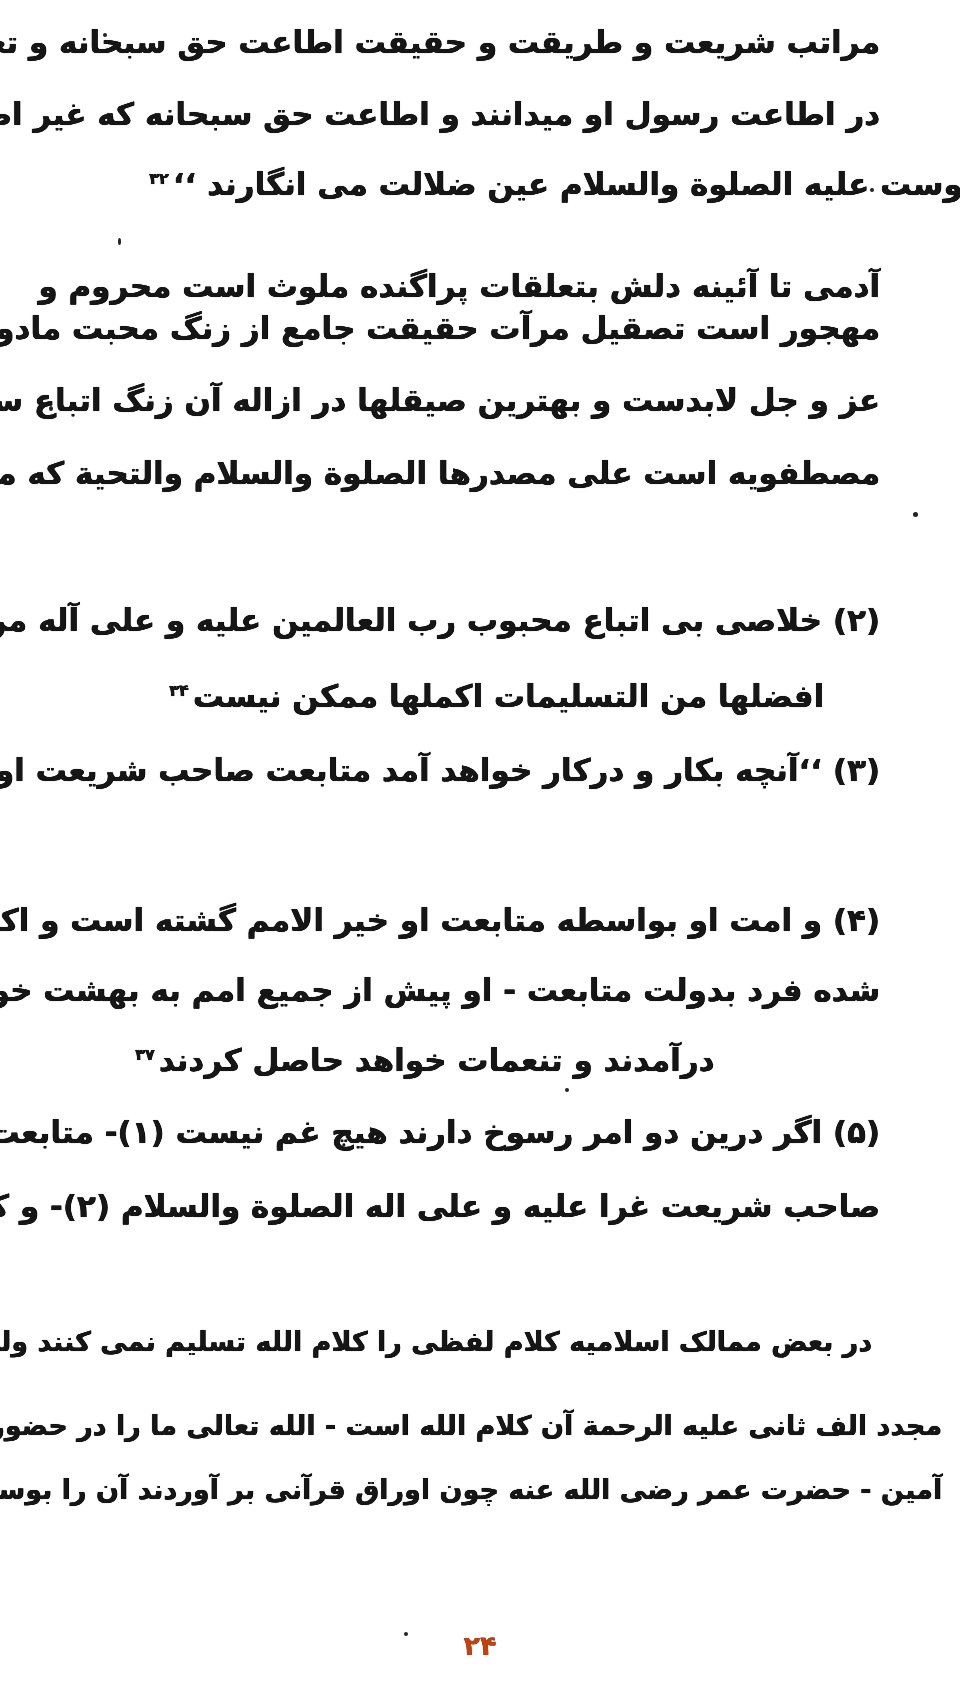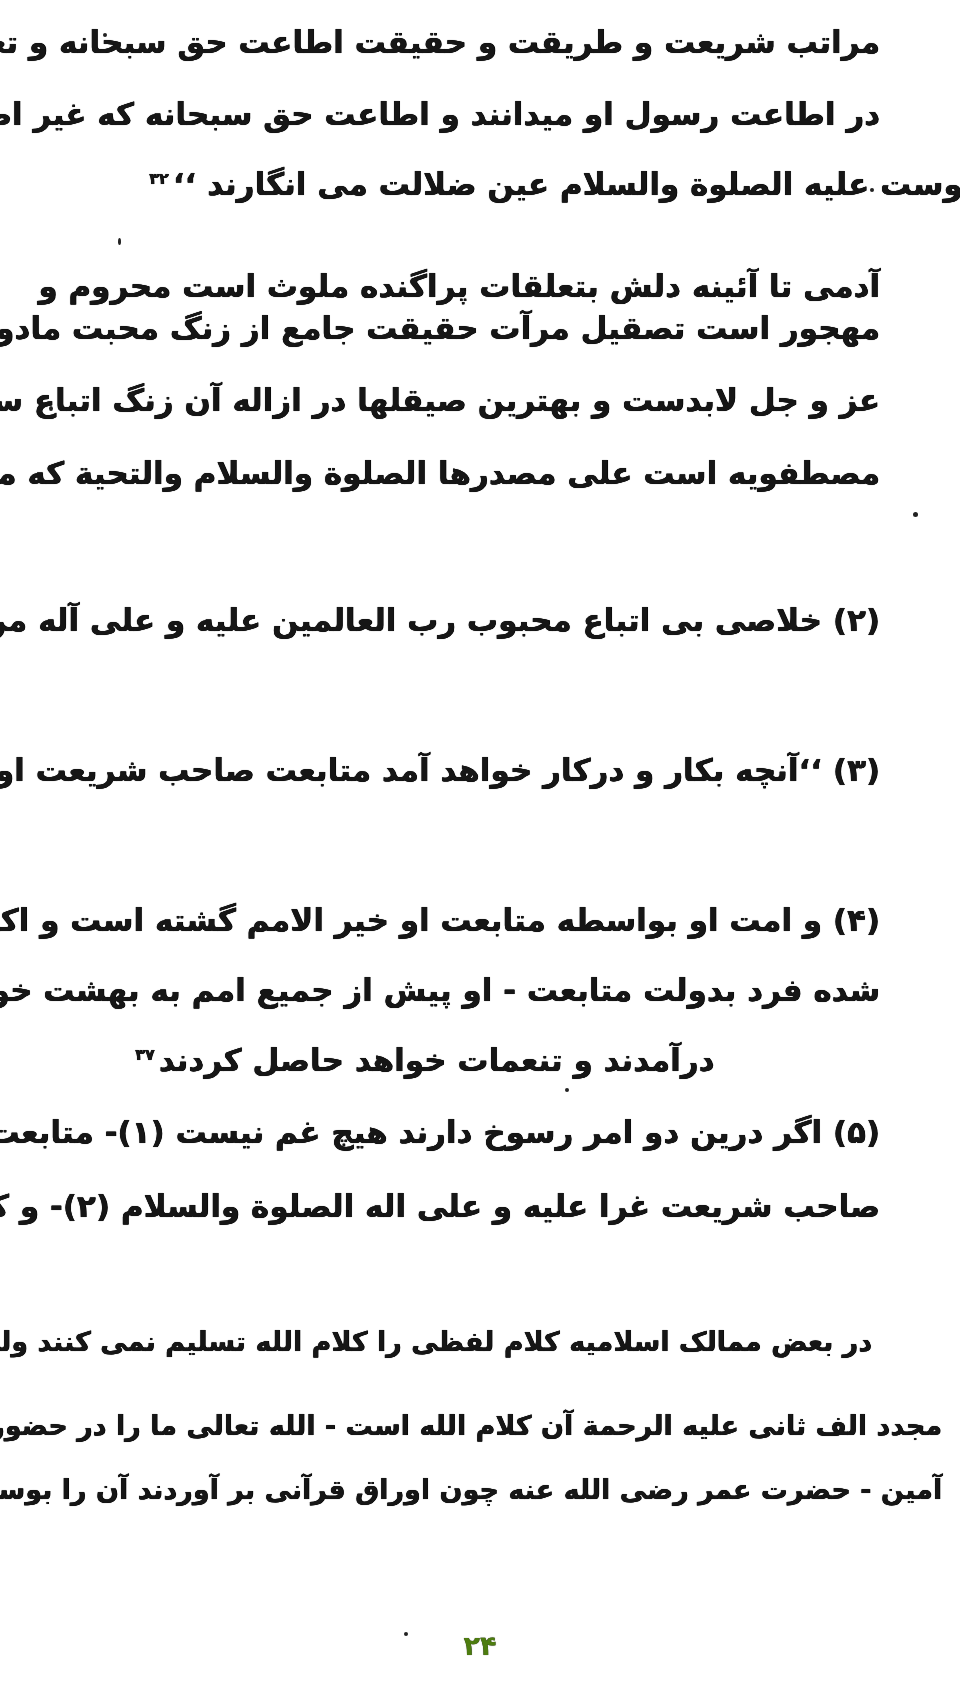--- a/index.html
+++ b/index.html
@@ -35,21 +35,21 @@
     padding:0 4px;
     text-align:center;
   }
   .page-number{
     position:absolute;
     left:0;right:0;
     text-align:center;
     font-size:27px;
     font-weight:700;
     letter-spacing:6px;
-    color:#4d7c0f;
+    color:#c2410c;
     text-shadow:0 0 .7px #000;
   }
   .speck{
     position:absolute;
     background:#222;
     border-radius:50%;
   }
 </style>
 </head>
 <body>
@@ -57,20 +57,21 @@
 <div class="page">
   <div class="block quote-block" id="quoteBlock">
       <div class="tline q" dir="rtl" style="top: 24px;"><span>مراتب شریعت و طریقت و حقیقت اطاعت حق سبحانه و تعالی را</span></div>
       <div class="tline q" dir="rtl" style="top: 96px;"><span>در اطاعت رسول او میدانند و اطاعت حق سبحانه که غیر اطاعت</span></div>
       <div class="tline q align-left" dir="rtl" style="top: 166px; left: 60px;"><span>رسول اوست علیه الصلوة والسلام عین ضلالت می انگارند ‘‘</span><sup>۳۲</sup></div>
       <div class="tline q" dir="rtl" style="top: 224px; margin-top: 44px;"><span>آدمی تا آئینه دلش بتعلقات پراگنده ملوث است محروم و</span></div>
       <div class="tline q" dir="rtl" style="top: 310px;"><span>مهجور است تصقیل مرآت حقیقت جامع از زنگ محبت مادون او</span></div>
       <div class="tline q" dir="rtl" style="top: 382px;"><span>عز و جل لابدست و بهترین صیقلها در ازاله آن زنگ اتباع سنت سنیه</span></div>
       <div class="tline q" dir="rtl" style="top: 455px;"><span>مصطفویه است علی مصدرها الصلوة والسلام والتحیة که مدار این بر رفع</span></div>
       <div class="tline q" dir="rtl" style="top: 602px;"><span>(۲) خلاصی بی اتباع محبوب رب العالمین علیه و علی آله من الصلوة</span></div>
+      <div class="tline q align-left" dir="rtl" style="top: 678px; left: 80px;"><span>افضلها من التسلیمات اکملها ممکن نیست</span><sup>۳۴</sup></div>
       <div class="tline q" dir="rtl" style="top: 752px;"><span>(۳) ‘‘آنچه بکار و درکار خواهد آمد متابعت صاحب شریعت اوست</span></div>
       <div class="tline q" dir="rtl" style="top: 902px;"><span>(۴) و امت او بواسطه متابعت او خیر الامم گشته است و اکثر اهل جنت</span></div>
       <div class="tline q" dir="rtl" style="top: 972px;"><span>شده فرد بدولت متابعت - او پیش از جمیع امم به بهشت خواهد</span></div>
       <div class="tline q align-left" dir="rtl" style="top: 1042px; left: 22px; margin-left: 24px;"><span>درآمدند و تنعمات خواهد حاصل کردند</span><sup>۳۷</sup></div>
       <div class="tline q" dir="rtl" style="top: 1114px;"><span>(۵) اگر درین دو امر رسوخ دارند هیچ غم نیست (۱)- متابعت</span></div>
       <div class="tline q" dir="rtl" style="top: 1188px;"><span>صاحب شریعت غرا علیه و علی اله الصلوة والسلام (۲)- و که از اعتقاد و</span></div>
     </div>
   <div class="block body-block" id="bodyBlock">
       <div class="tline b" dir="rtl" style="top: 1326px; right: 70px;"><span>در بعض ممالک اسلامیه کلام لفظی را کلام الله تسلیم نمی کنند ولی به نزدیک حضرت</span></div>
       <div class="tline b" dir="rtl" style="top: 1410px;"><span>مجدد الف ثانی علیه الرحمة آن کلام الله است - الله تعالی ما را در حضور خودش با ادب سازد</span></div>

